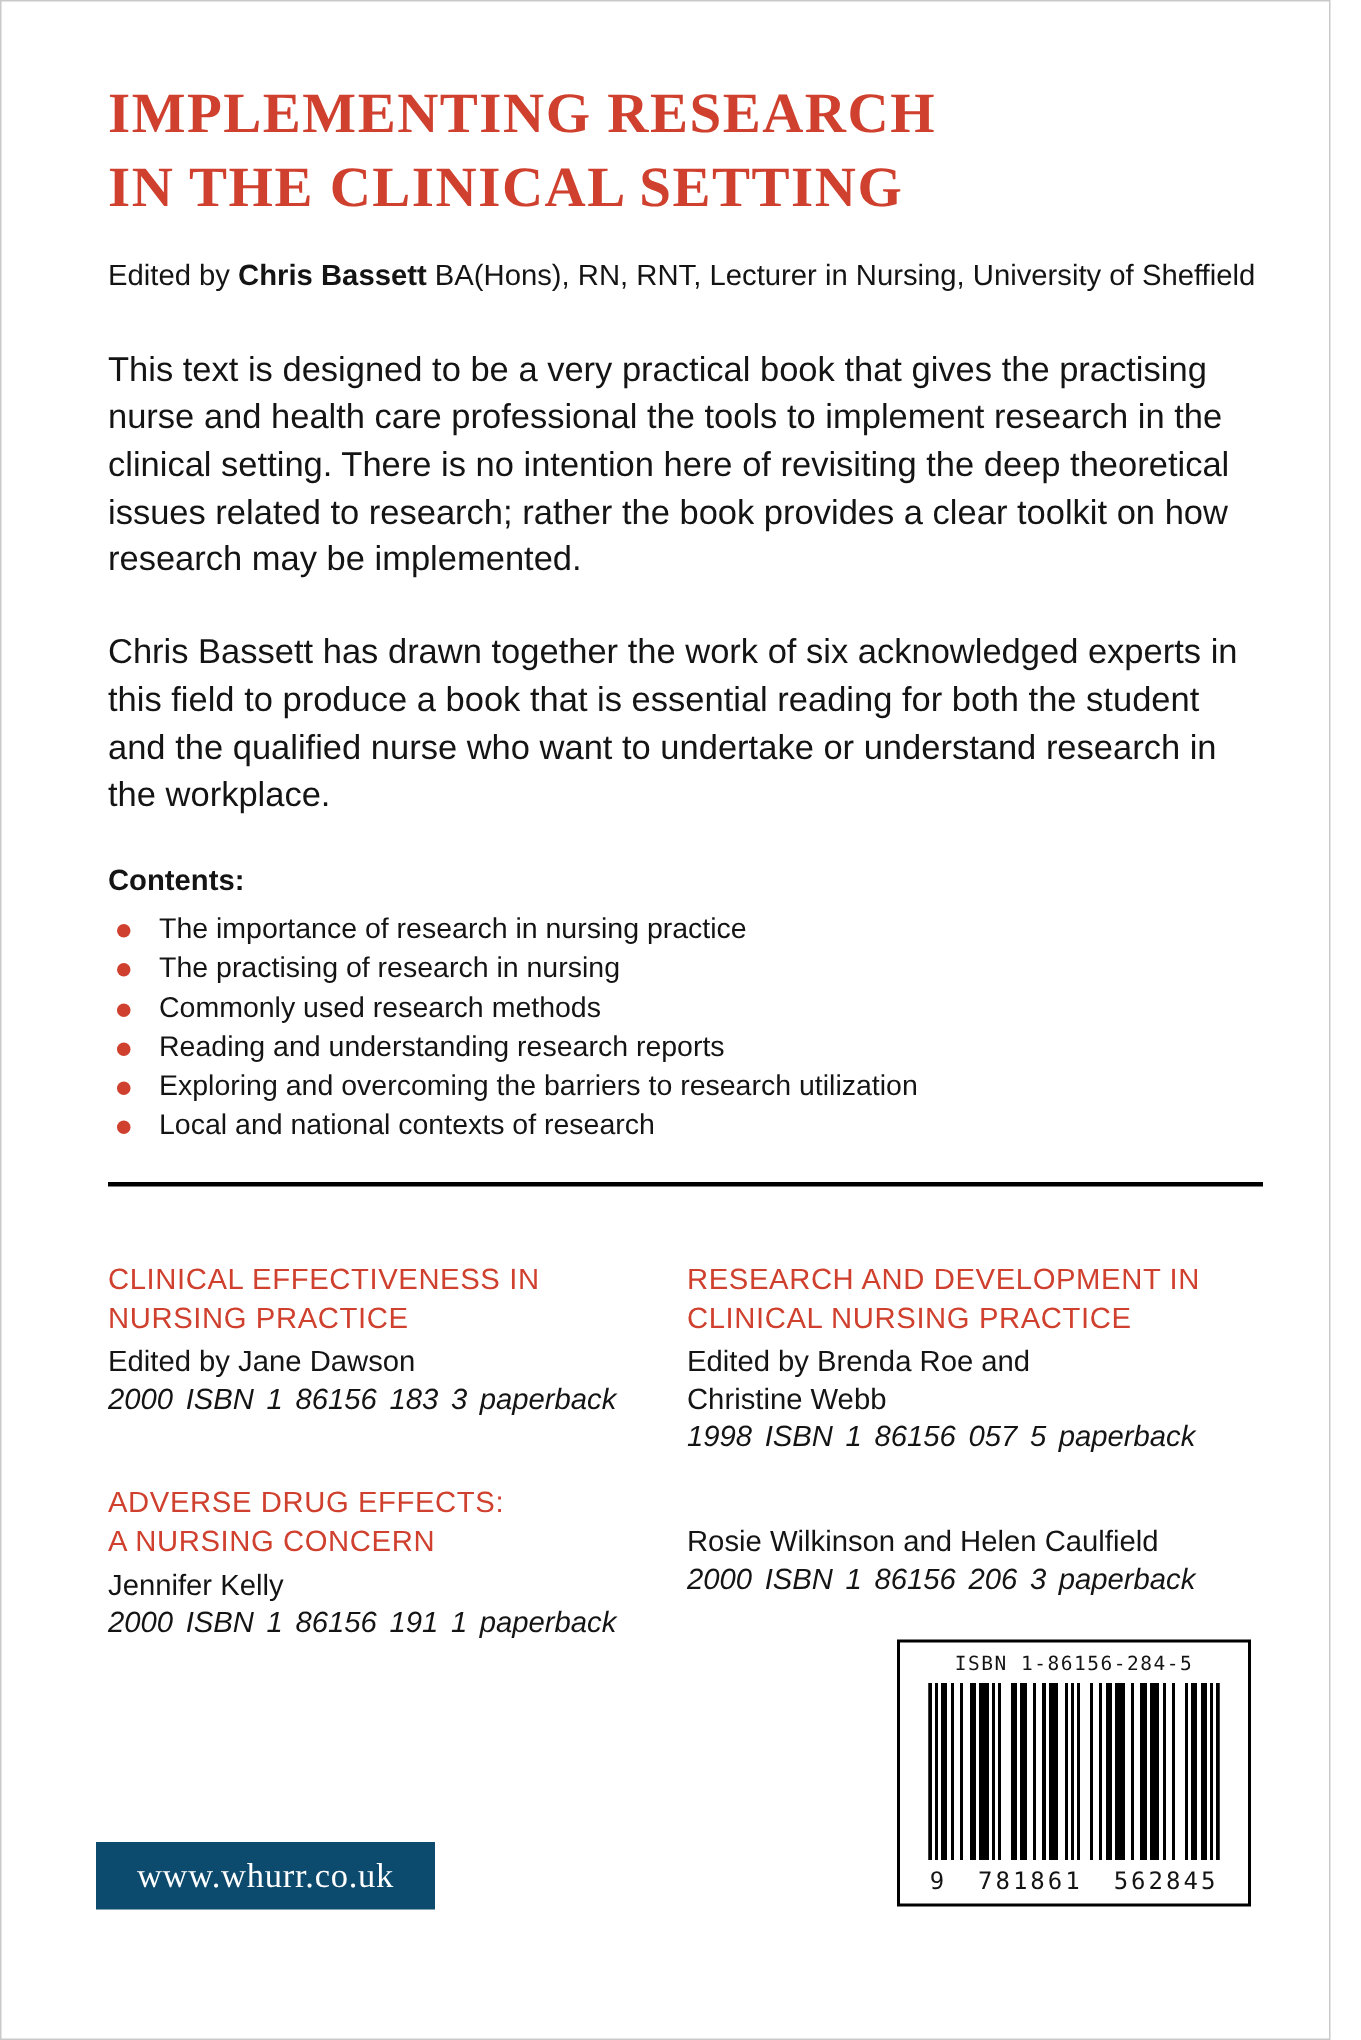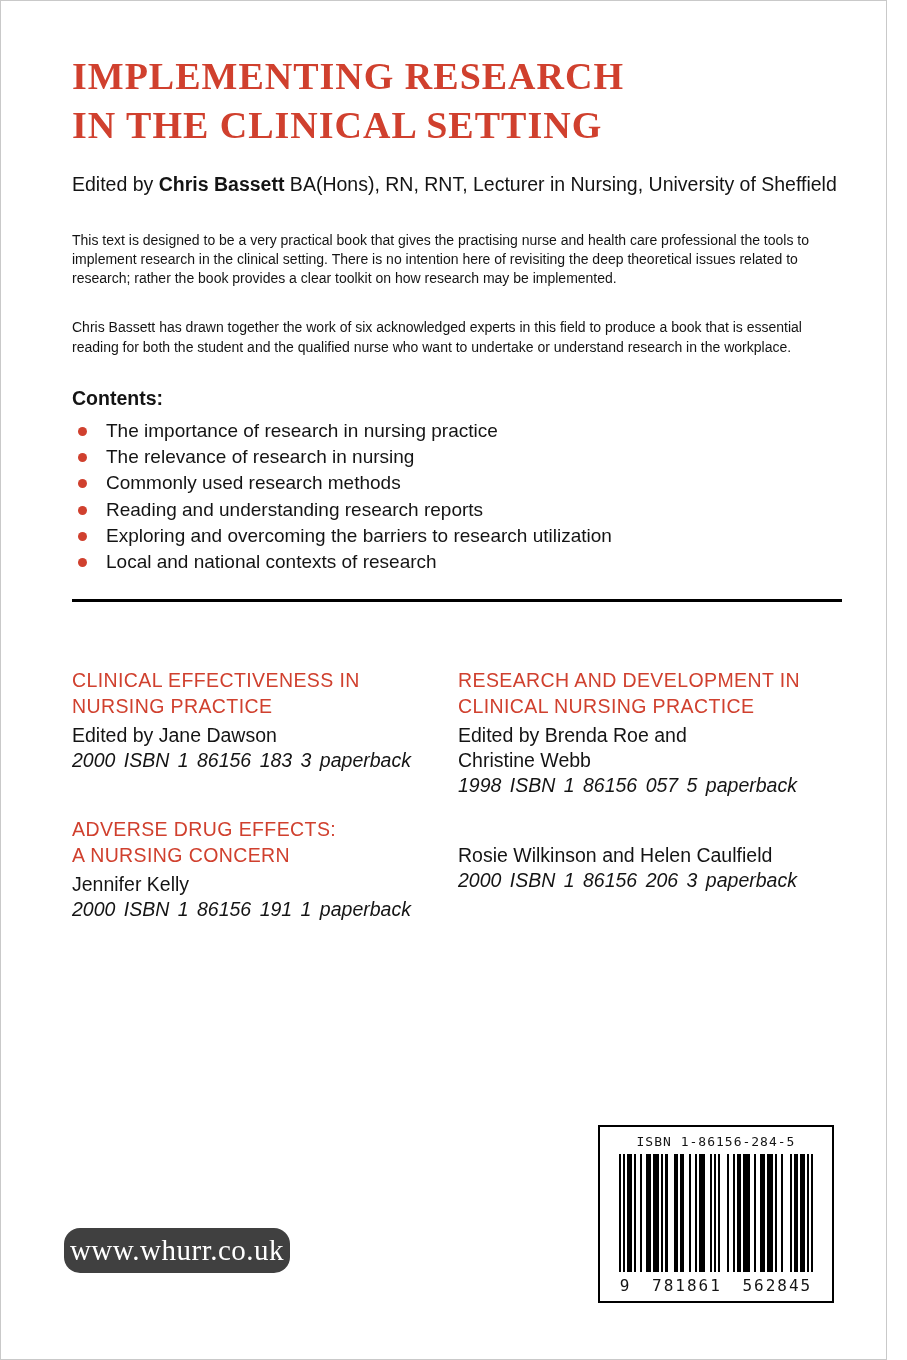--- a/index.html
+++ b/index.html
@@ -37,21 +37,21 @@
     color:var(--accent);
     margin-bottom:22px;
   }
   .editor-line{
     font-size:19.5px;
     line-height:1.4;
     margin-bottom:32px;
   }
   .editor-line .bold{font-weight:700;}
   .para{
-    font-size:14px;
+    font-size:23px;
     line-height:1.38;
     margin-bottom:30px;
   }
   .contents-heading{
     font-size:19.5px;
     font-weight:700;
     margin-top:6px;
     margin-bottom:9px;
   }
   .contents-list{
@@ -74,21 +74,21 @@
   }
   .rule{
     border:0;
     height:3px;
     background:#000;
     margin-top:26px;
   }
   .books{
     display:flex;
     gap:24px;
-    margin-top:66px;
+    margin-top:50px;
   }
   .col{width:362px;}
   .col:last-child{width:380px;}
   .book{margin-bottom:44px;}
   .book-title{
     color:var(--accent);
     font-size:19.5px;
     line-height:1.32;
     letter-spacing:0.4px;
     white-space:pre-line;
@@ -105,42 +105,41 @@
     line-height:1.3;
     word-spacing:3px;
     white-space:nowrap;
   }
   .website-pill{
     position:absolute;
     left:64px;
     top:1228px;
     width:226px;
     height:45px;
-    background:#404040;
-    border-radius:16px;
+    background:#0c4a6e;
+    border-radius:0;
     color:#fff;
     font-family:"Liberation Serif",serif;
-    font-size:29px;
+    font-size:23px;
     display:flex;
     align-items:center;
     justify-content:center;
     letter-spacing:0.5px;
   }
   .barcode-box{
     position:absolute;
     left:598px;
     top:1093px;
     width:236px;
     height:178px;
     background:#fff;
     border:2px solid #000;
     padding:7px 9px 6px 9px;
     display:flex;
     flex-direction:column;
-    margin-top:32px;
   }
   .barcode-isbn{
     font-family:"DejaVu Sans Mono",monospace;
     font-size:13px;
     letter-spacing:1px;
     text-align:center;
     margin-bottom:5px;
   }
   .barcode-bars{
     flex:1 1 auto;
@@ -176,21 +175,21 @@
 
     <h2 class="contents-heading">Contents:</h2>
 
     <ul class="contents-list">
       <li>
           <span class="dot"></span>
           <span>The importance of research in nursing practice</span>
         </li>
       <li>
           <span class="dot"></span>
-          <span>The relevance of research in nursing</span>
+          <span>The practising of research in nursing</span>
         </li>
       <li>
           <span class="dot"></span>
           <span>Commonly used research methods</span>
         </li>
       <li>
           <span class="dot"></span>
           <span>Reading and understanding research reports</span>
         </li>
       <li>

